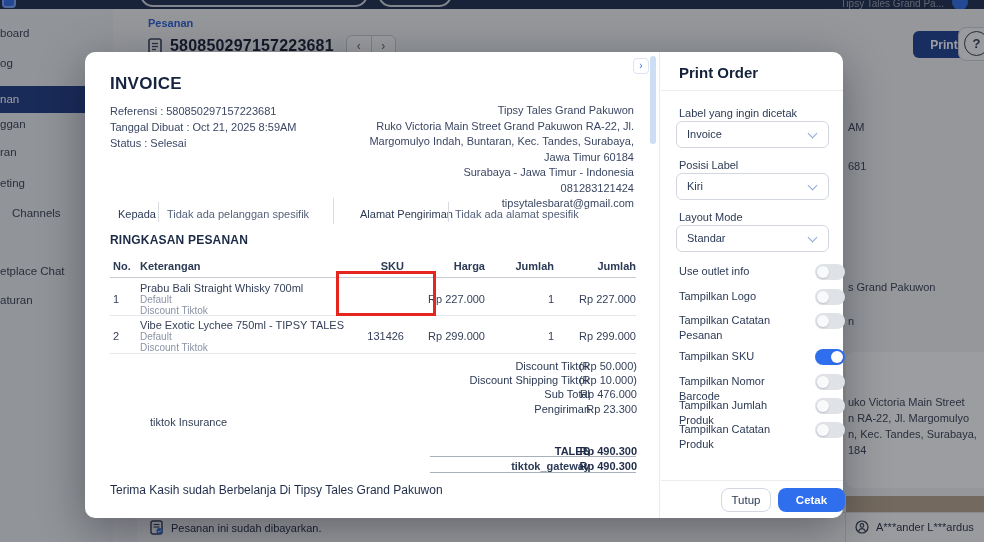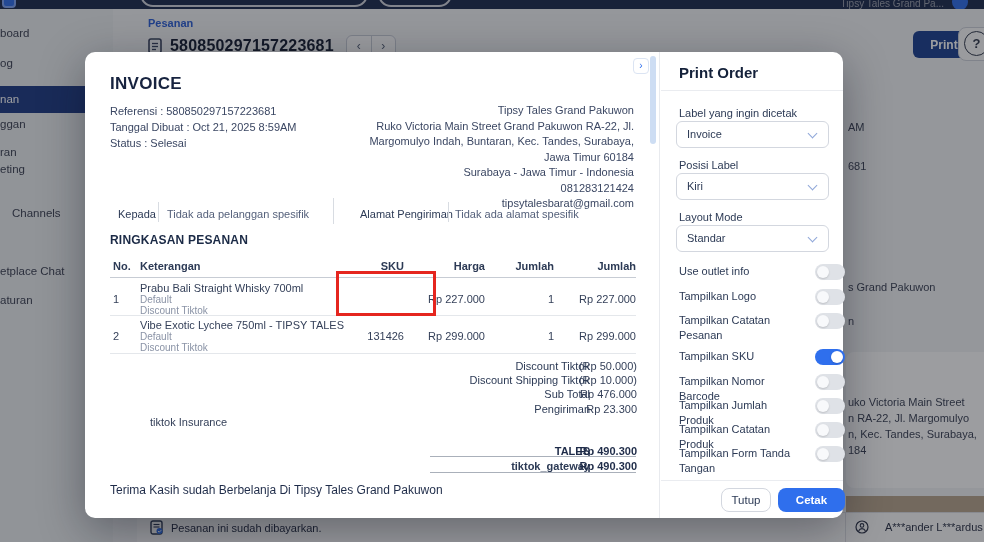--- a/index.html
+++ b/index.html
@@ -15,21 +15,21 @@
   .search-outline { position:absolute; top:-19px; height:26px; border:2px solid rgba(255,255,255,.8); border-radius:13px; }
   .so1 { left:140px; width:228px; }
   .so2 { left:378px; width:74px; }
   .store-label { position:absolute; right:40px; top:-2px; font-size:10px; color:#9aa0ad; white-space:nowrap; }
   .tb-avatar { position:absolute; right:16px; top:-6px; width:16px; height:16px; border-radius:50%; background:#2f6fed; }
 
   .sidebar { position:absolute; left:0; top:9px; width:113px; height:533px; background:#edeff2; }
   .side-item { position:absolute; left:0; width:113px; height:20px; line-height:20px; font-size:11.5px; color:#3d4354; white-space:nowrap; overflow:hidden; }
   .side-item.active { height:27px; line-height:27px; background:#1e3c85; color:#fff; }
   .si0{top:14px} .si1{top:44px} .si2{top:77px} .si3{top:105px} .si4{top:133px}
-  .si5{top:150px} .si6{top:194px; padding-left:12px;} .si7{top:252px} .si8{top:281px}
+  .si5{top:164px} .si6{top:194px; padding-left:12px;} .si7{top:252px} .si8{top:281px}
 
   .crumb { position:absolute; left:148px; top:17px; font-size:11px; font-weight:bold; color:#2c5fd8; }
   .order-row { position:absolute; left:148px; top:33px; height:26px; display:flex; align-items:center; }
   .doc-icon { width:14px; height:16px; margin-right:8px; }
   .order-id { font-size:16px; font-weight:bold; color:#141d31; letter-spacing:.2px; }
   .pager { display:flex; margin-left:12px; border:1px solid #c9ced8; border-radius:6px; overflow:hidden; background:#fdfdfe; }
   .pager button { width:24px; height:21px; border:none; background:transparent; color:#566077; font-size:12px; cursor:pointer; }
   .pager button + button { border-left:1px solid #c9ced8; }
   .print-btn { position:absolute; left:913px; top:31px; width:62px; height:27px; border:none; border-radius:6px; background:#1c4191; color:#fff; font-size:12px; font-weight:bold; font-family:inherit; cursor:pointer; }
   .help-wrap { position:absolute; left:958px; top:27px; width:40px; height:34px; border:1px solid #cfd3db; border-radius:8px; background:#fbfbfc; }
@@ -38,21 +38,21 @@
   .frag { position:absolute; font-size:11px; color:#3c4356; white-space:nowrap; }
   .f0{left:848px; top:121px} .f1{left:848px; top:160px} .f2{left:848px; top:281px}
   .f3{left:848px; top:315px} .f4{left:848px; top:396px} .f5{left:848px; top:412px}
   .f6{left:848px; top:428px} .f7{left:848px; top:444px}
   .right-card { position:absolute; left:846px; top:352px; width:138px; height:136px; background:#fff; border-radius:8px 0 0 8px; }
   .tan-band { position:absolute; left:846px; top:496px; width:138px; height:18px; background:#b9a68e; }
 
   .bottom-bar { position:absolute; left:137px; top:512px; width:847px; height:30px; background:#fbfbfc; border-top:1px solid #dddfe4; }
   .paid-row { position:absolute; left:13px; top:7px; display:flex; align-items:center; gap:8px; font-size:11px; color:#232c42; }
   .bb-divider { position:absolute; left:708px; top:0; width:1px; height:30px; background:#dddfe4; }
-  .cust-row { position:absolute; left:718px; top:7px; display:flex; align-items:center; gap:16px; font-size:11px; color:#2c3347; white-space:nowrap; }
+  .cust-row { position:absolute; left:718px; top:7px; display:flex; align-items:center; gap:7px; font-size:11px; color:#2c3347; white-space:nowrap; }
 
   
   .overlay { position:absolute; inset:0; background:rgba(18,21,28,.42); z-index:5; }
 
   
   .dialog { position:absolute; left:85px; top:52px; width:758px; height:466px; background:#fff; border-radius:10px; box-shadow:0 12px 45px rgba(10,14,25,.38); z-index:10; }
   .preview { position:absolute; left:0; top:0; width:575px; height:466px; border-right:1px solid #e8eaee; }
   .options { position:absolute; left:576px; top:0; width:182px; height:466px; }
 
   
@@ -355,25 +355,19 @@
         <div class="pill">
             <div class="knob"></div>
           </div>
       </div>
       <div class="trow-opt g6">
         <div class="tog-label">Tampilkan Catatan Produk</div>
         <div class="pill">
             <div class="knob"></div>
           </div>
       </div>
-      <div class="trow-opt g7">
-        <div class="tog-label">Tampilkan Form Tanda Tangan</div>
-        <div class="pill">
-            <div class="knob"></div>
-          </div>
-      </div>
 
       <div class="opt-div od2"></div>
       <button class="opt-footer-btn btn-close">Tutup</button>
       <button class="opt-footer-btn btn-print">Cetak</button>
     </div>
   </div>
 </div>
 
 </body></html>

